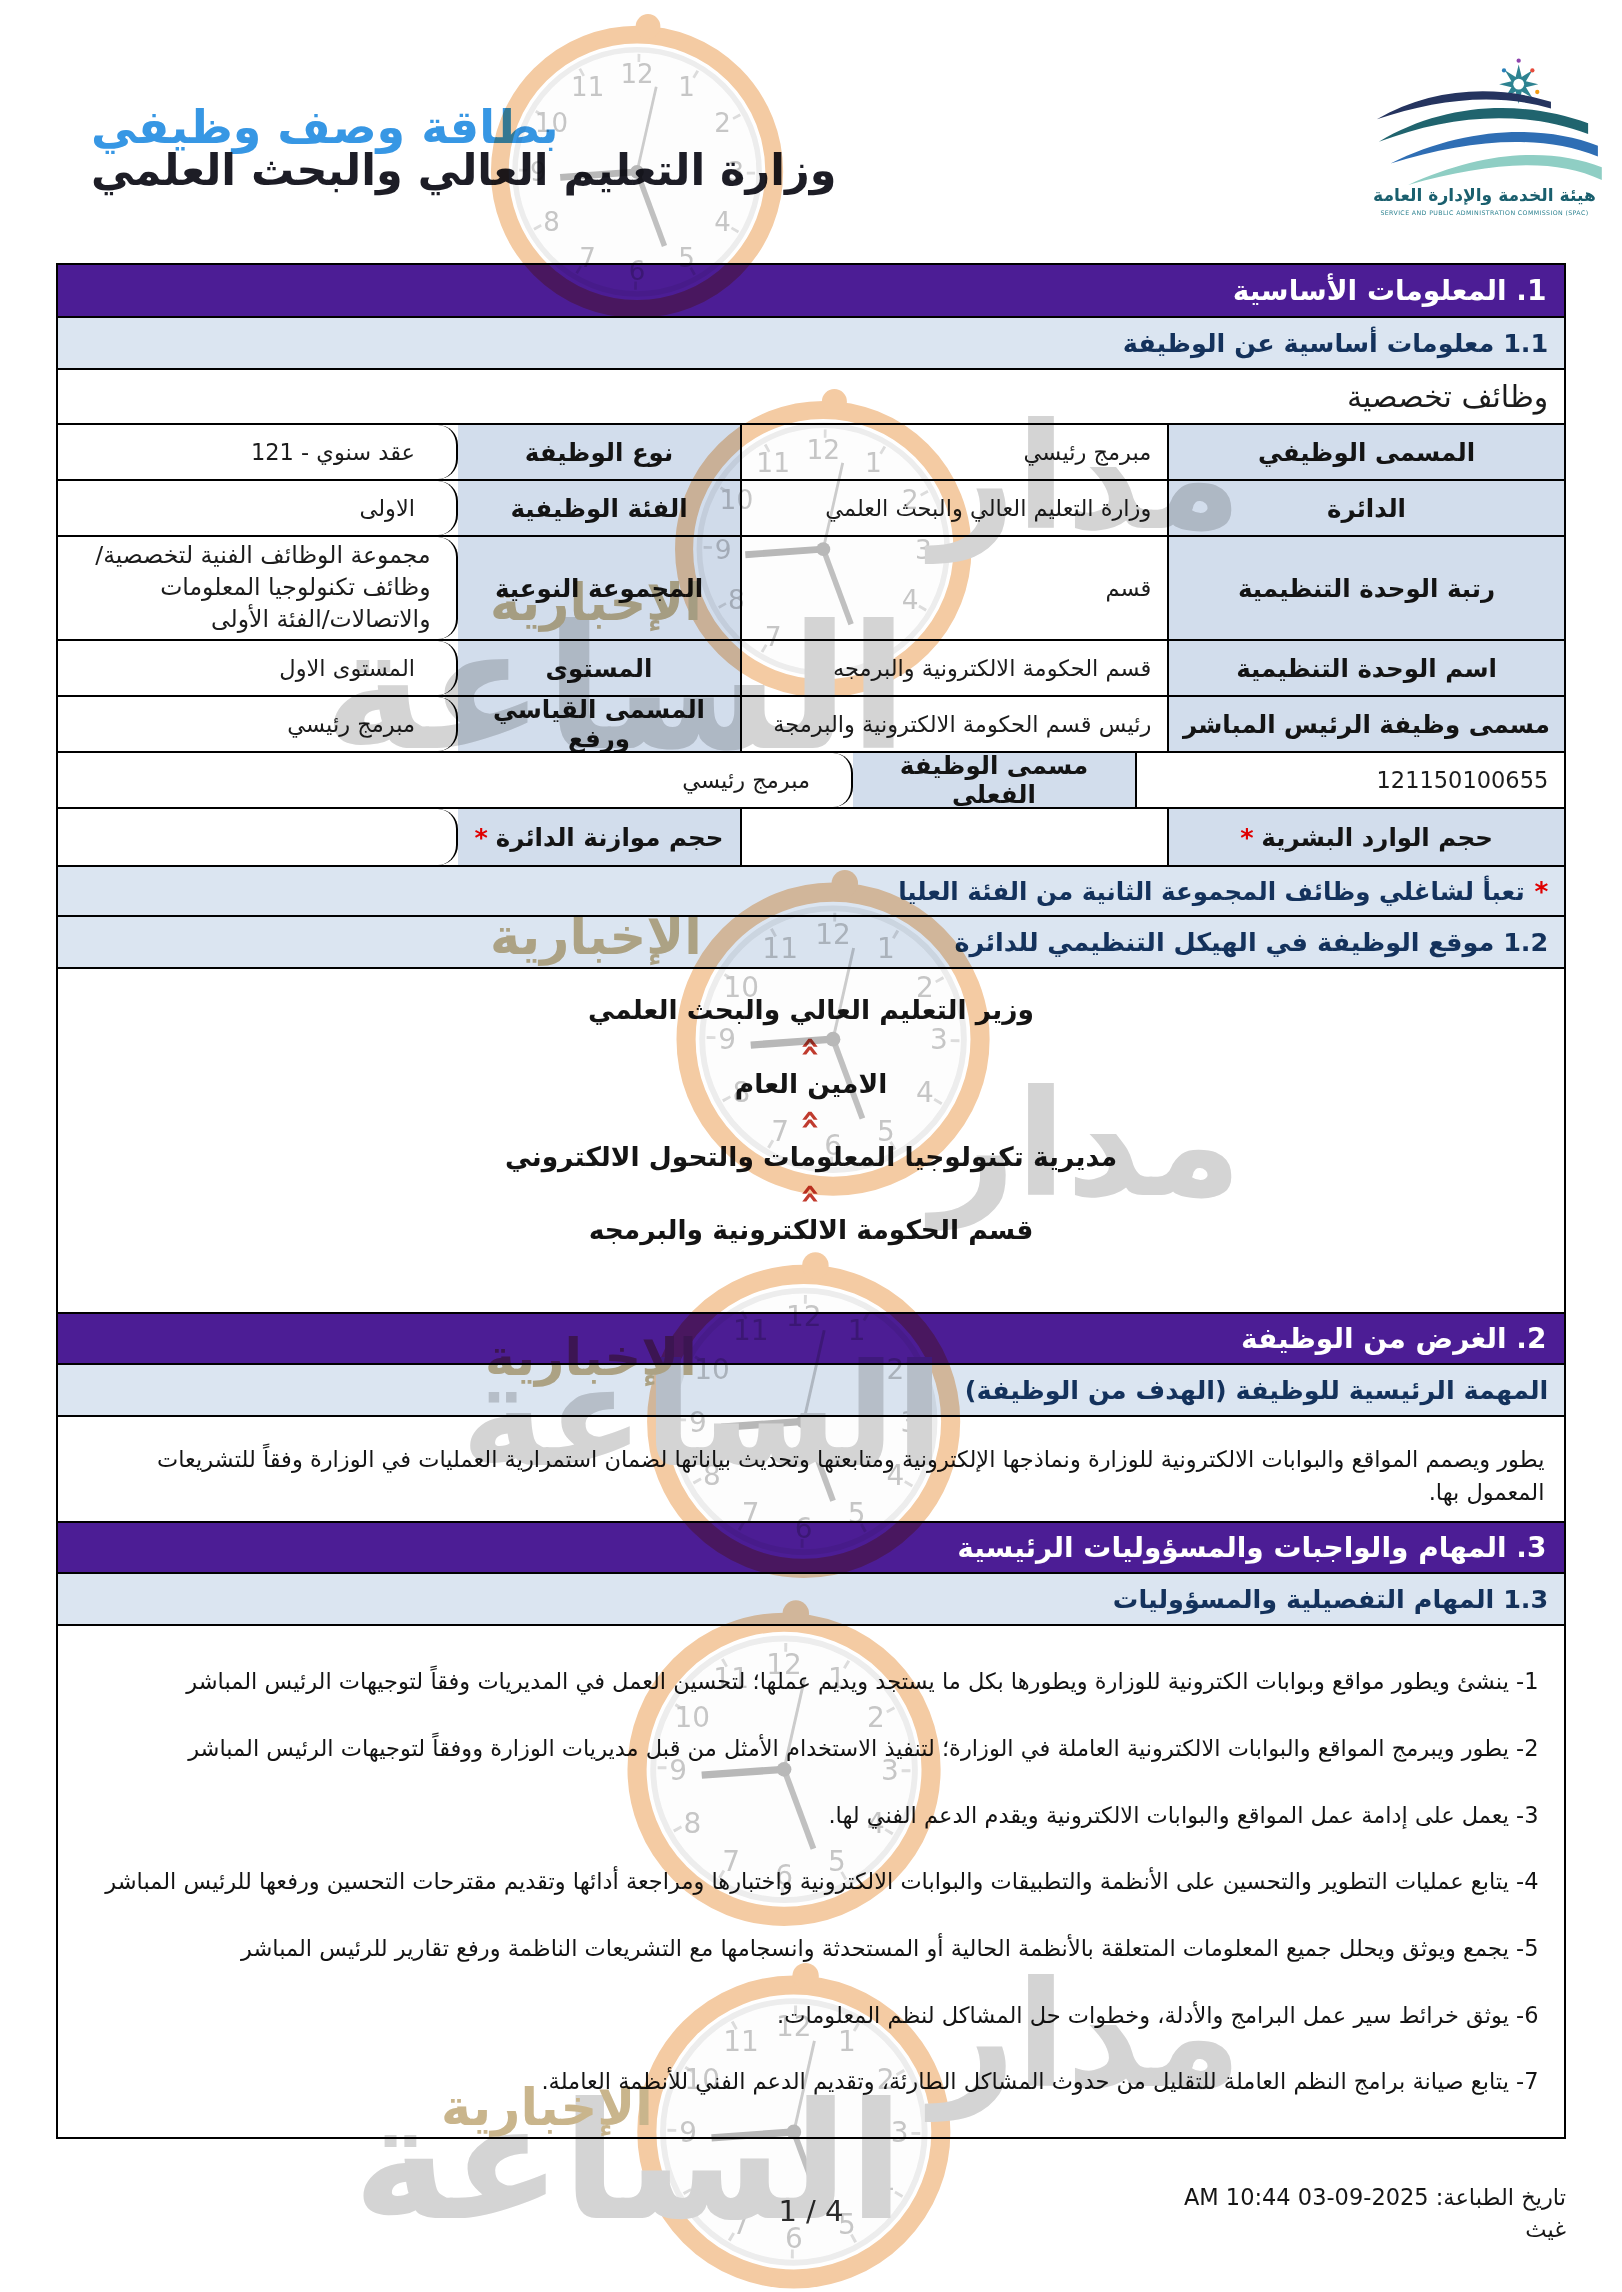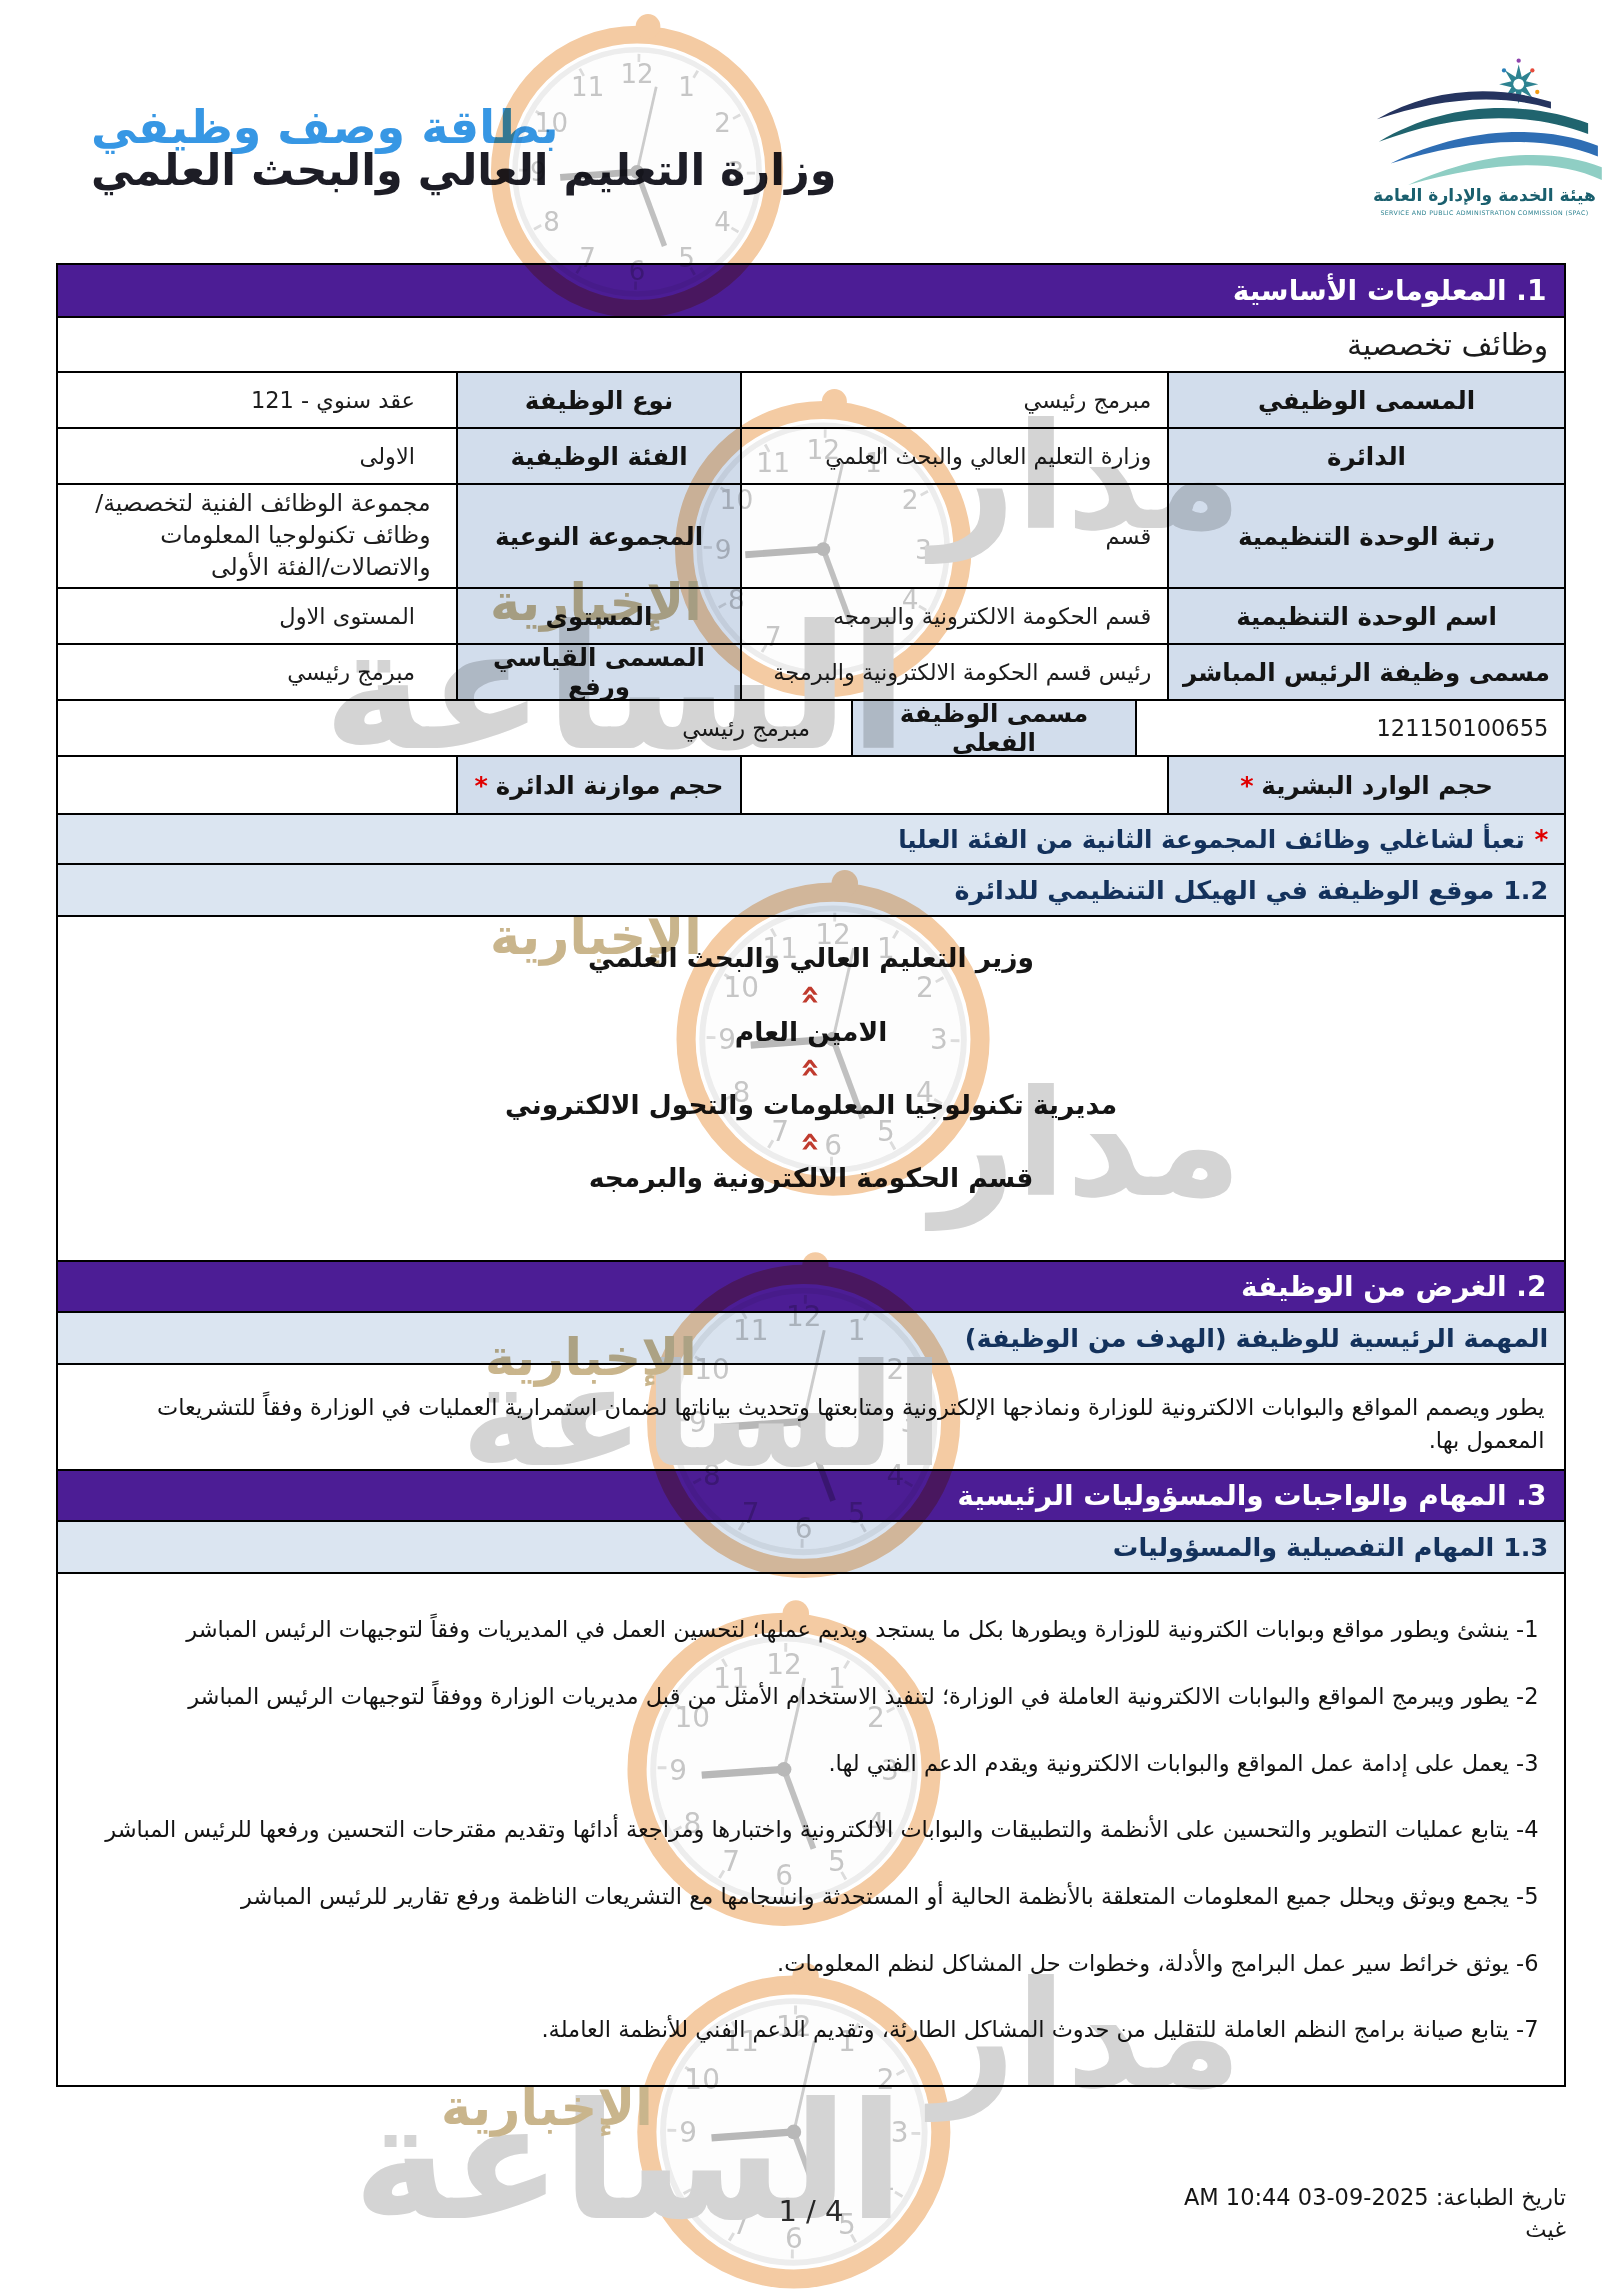--- a/index.html
+++ b/index.html
@@ -19,21 +19,21 @@
   .trow{display:flex;align-items:stretch;}
   .trow > * + *{border-right:2.9px solid #000;box-sizing:border-box;}
   .cell{display:flex;align-items:center;box-sizing:border-box;overflow:hidden;}
   .lbl{width:395px;background:#D2DDEC;font-weight:bold;font-size:24.5px;color:#141414;
        justify-content:center;text-align:center;padding:0 7.8px;}
   .lbl2{width:284px;background:#D2DDEC;font-weight:bold;font-size:24.5px;color:#141414;
         justify-content:center;text-align:center;padding:0 7.8px;}
   .val{width:427px;background:#fff;font-size:22.5px;color:#1c1c1c;justify-content:flex-start;
        text-align:right;padding:0 15.7px;}
   .val2{flex:1;background:#fff;font-size:22.5px;color:#1c1c1c;justify-content:flex-start;
-        text-align:right;padding:0 41px 0 9.8px;}
+        text-align:right;padding:0 41px 0 9.8px;border-radius:20px;}
   .spanv{flex:1;background:#fff;font-size:30px;color:#1c1c1c;justify-content:flex-start;
          text-align:right;padding:0 15.7px;}
   .h54{height:53px}.h55{height:54px}.h57{height:56px}.h104{height:102px}
   .r4v{font-size:23.5px;line-height:1.35;padding:0 25.5px 0 7.8px;}
   .req{color:#E00000;font-weight:bold;margin-right:7.8px;font-size:25.5px;}
   .noterow{background:#DBE5F1;height:50px;display:flex;align-items:center;gap:9.8px;
            padding:0 15.7px;font-weight:bold;font-size:24.5px;color:#14325C;box-sizing:border-box;}
   .noterow .star{color:#E00000;font-size:26.5px;}
   
   .orgarea{height:345px;display:flex;flex-direction:column;align-items:center;
@@ -81,20 +81,21 @@
       <path fill="#2F6EB4" d="M34,119 C110,81 190,79 246,101 L246,112 C186,88 112,95 34,119 Z"></path>
       <path fill="#8FCEC4" d="M52,141 C130,105 200,103 250,123 L250,136 C198,112 132,119 52,141 Z"></path>
     </g>
     <text x="130" y="157" text-anchor="middle" font-size="17.5" font-weight="bold" fill="#1A5F6E">هيئة الخدمة والإدارة العامة</text>
     <text x="130" y="172" text-anchor="middle" font-size="6.4" fill="#2E8391" letter-spacing="0.4">SERVICE AND PUBLIC ADMINISTRATION COMMISSION (SPAC)</text>
   </svg>
 
   <div class="doc">
 
     <div class="sec">1. المعلومات الأساسية</div>
+    <div class="sub">1.1 معلومات أساسية عن الوظيفة</div>
 
     <div class="trow h54">
       <div class="cell spanv">وظائف تخصصية</div>
     </div>
 
     <div class="trow h55">
       <div class="cell lbl">المسمى الوظيفي</div>
       <div class="cell val">مبرمج رئيسي</div>
       <div class="cell lbl2">نوع الوظيفة</div>
       <div class="cell val2">عقد سنوي - 121</div>

